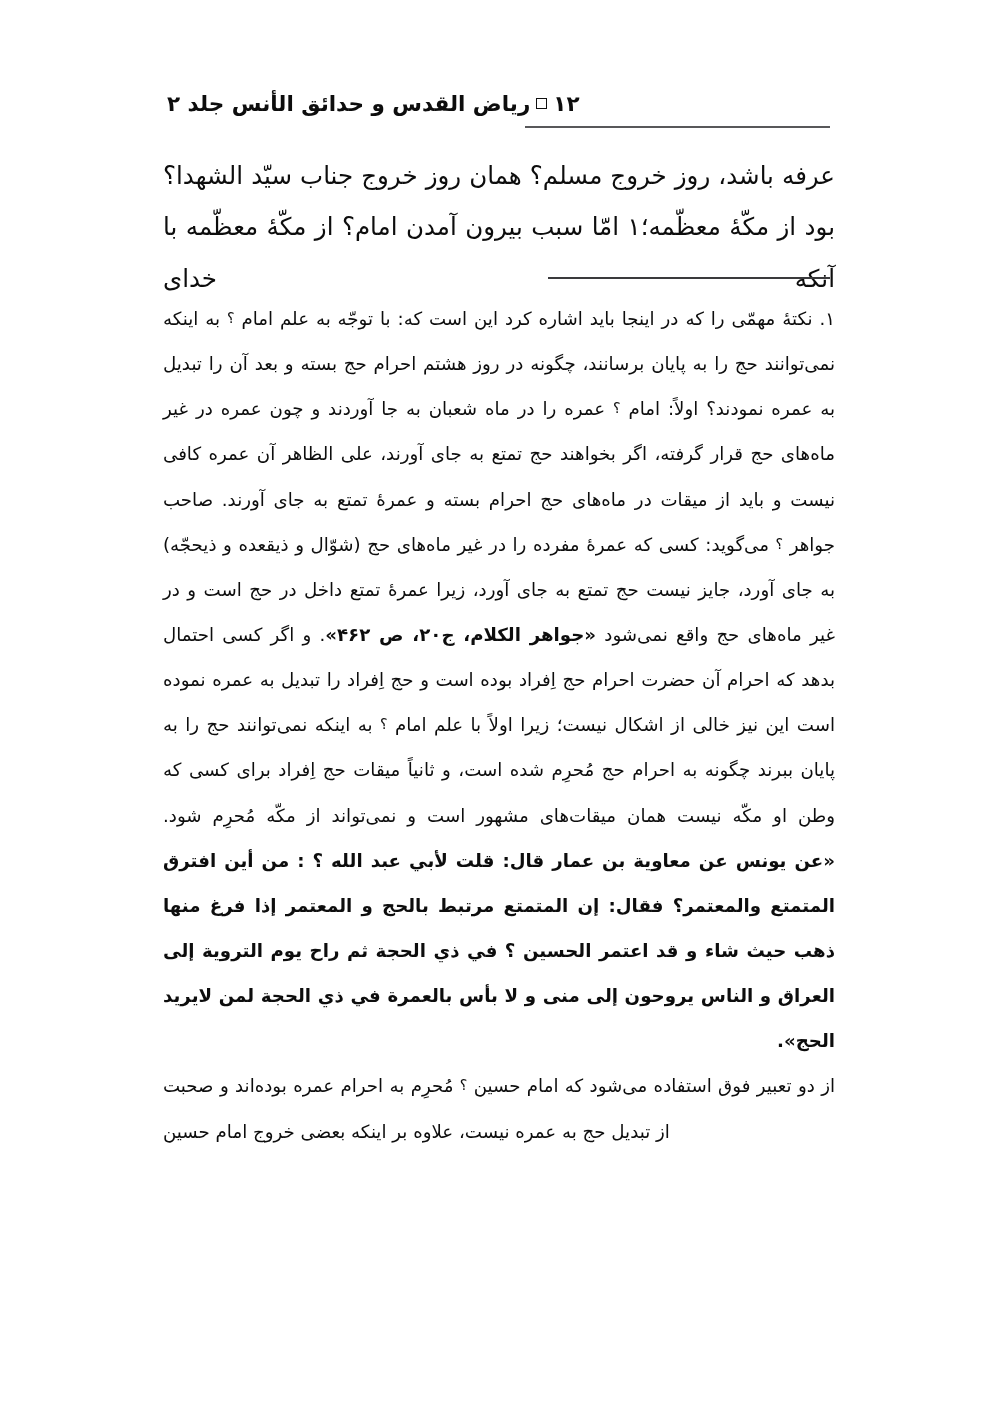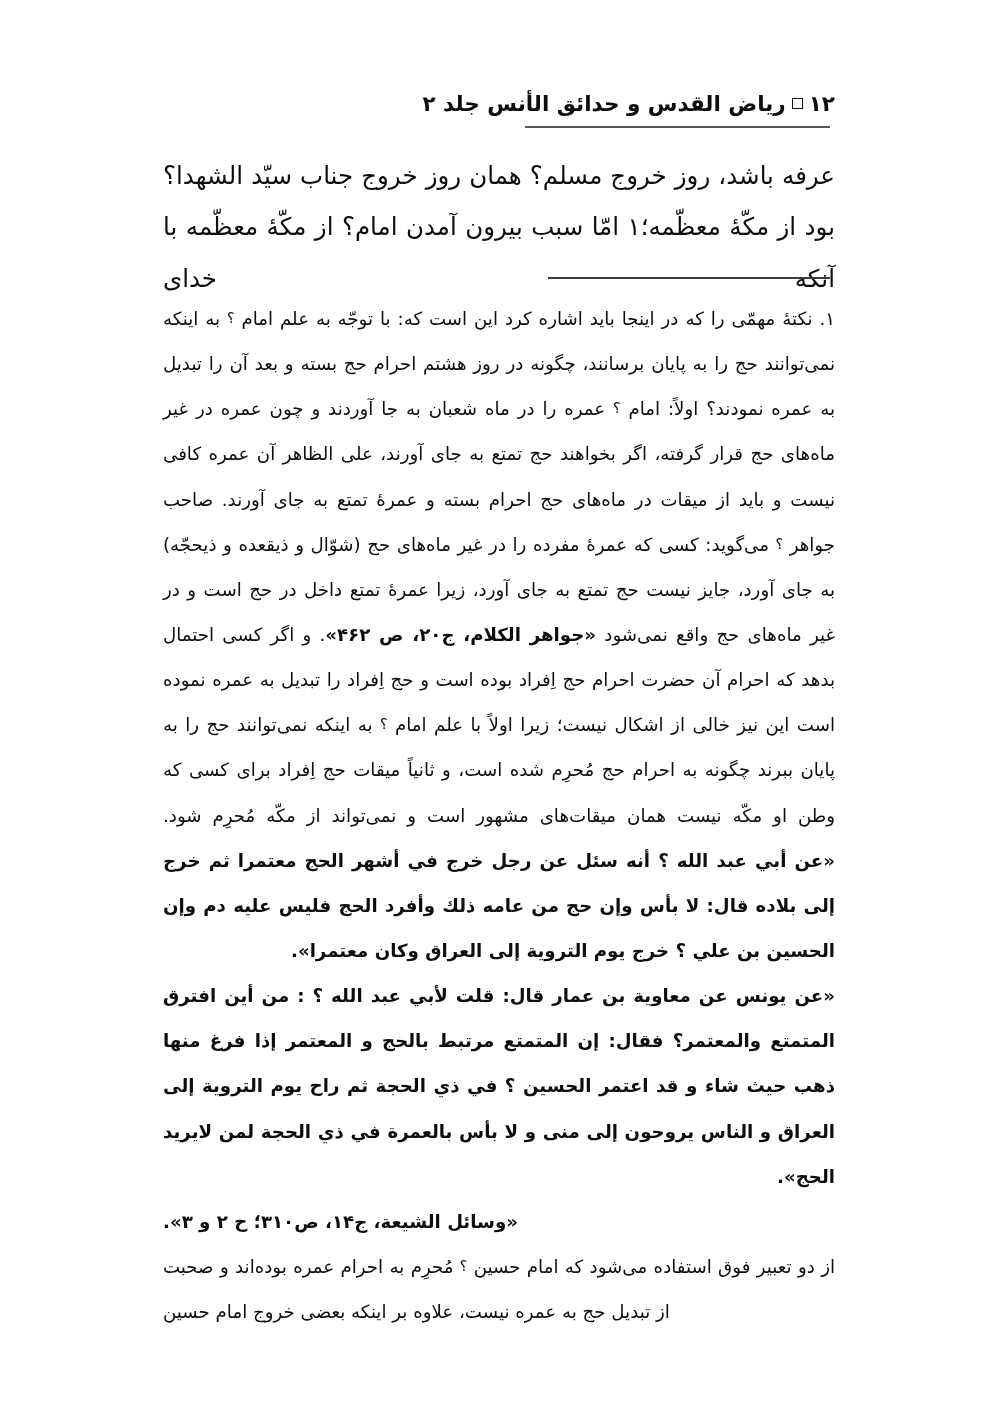--- a/index.html
+++ b/index.html
@@ -26,21 +26,21 @@
   
   .header-block {
     position: absolute;
     top: 88px;
     right: 165px;
     width: 670px;
     text-align: left;
   }
   .header-line {
     direction: rtl;
-    text-align: right;
+    text-align: left;
     font-size: 21.5px;
     font-weight: 700;
     letter-spacing: 0.2px;
     line-height: 1.45;
     white-space: nowrap;
     padding-left: 2px;
   }
   .header-line .folio {
     font-weight: 700;
   }
@@ -146,23 +146,21 @@
     <p><span>عرفه باشد، روز خروج مسلم؟ همان روز خروج جناب سیّد الشهدا؟ بود از مکّهٔ معظّمه؛۱ امّا سبب بیرون آمدن امام؟ از مکّهٔ معظّمه با آنکه خدای</span></p>
   </div>
 
   <div class="footnote-rule"></div>
 
   <div class="footnote-block">
 
     <p class="fn-para"><span>۱. نکتهٔ مهمّی را که در اینجا باید اشاره کرد این است که: با توجّه به علم امام </span><span class="honorific">؟</span><span> به اینکه نمی‌توانند حج را به پایان برسانند، چگونه در روز هشتم احرام حج بسته و بعد آن را تبدیل به عمره نمودند؟ اولاً: امام </span><span class="honorific">؟</span><span> عمره را در ماه شعبان به جا آوردند و چون عمره در غیر ماه‌های حج قرار گرفته، اگر بخواهند حج تمتع به جای آورند، علی الظاهر آن عمره کافی نیست و باید از میقات در ماه‌های حج احرام بسته و عمرهٔ تمتع به جای آورند. صاحب جواهر </span><span class="honorific">؟</span><span> می‌گوید: کسی که عمرهٔ مفرده را در غیر ماه‌های حج (شوّال و ذیقعده و ذیحجّه) به جای آورد، جایز نیست حج تمتع به جای آورد، زیرا عمرهٔ تمتع داخل در حج است و در غیر ماه‌های حج واقع نمی‌شود </span><span class="fn-bold">«جواهر الکلام، ج۲۰، ص ۴۶۲»</span><span>. و اگر کسی احتمال بدهد که احرام آن حضرت احرام حج اِفراد بوده است و حج اِفراد را تبدیل به عمره نموده است این نیز خالی از اشکال نیست؛ زیرا اولاً با علم امام </span><span class="honorific">؟</span><span> به اینکه نمی‌توانند حج را به پایان ببرند چگونه به احرام حج مُحرِم شده است، و ثانیاً میقات حج اِفراد برای کسی که وطن او مکّه نیست همان میقات‌های مشهور است و نمی‌تواند از مکّه مُحرِم شود.</span></p>
 
 
-    <p class="quote-block">«عن أبي عبد الله ؟ أنه سئل عن رجل خرج في أشهر الحج معتمرا ثم خرج إلى بلاده قال: لا بأس وإن حج من عامه ذلك وأفرد الحج فليس عليه دم وإن الحسين بن علي ؟ خرج يوم التروية إلى العراق وكان معتمرا».</p>
 
     <p class="quote-block">«عن يونس عن معاوية بن عمار قال: قلت لأبي عبد الله ؟ : من أين افترق المتمتع والمعتمر؟ فقال: إن المتمتع مرتبط بالحج و المعتمر إذا فرغ منها ذهب حيث شاء و قد اعتمر الحسين ؟ في ذي الحجة ثم راح يوم التروية إلى العراق و الناس يروحون إلى منى و لا بأس بالعمرة في ذي الحجة لمن لايريد الحج».</p>
 
-    <p class="quote-block tail-left">«وسائل الشیعة، ج۱۴، ص۳۱۰؛ ح ۲ و ۳».</p>
 
     <p class="fn-para center-last"><span>از دو تعبیر فوق استفاده می‌شود که امام حسین </span><span class="honorific">؟</span><span> مُحرِم به احرام عمره بوده‌اند و صحبت از تبدیل حج به عمره نیست، علاوه بر اینکه بعضی خروج امام حسین </span></p>
 
   </div>
 
 </div>
 
 </body></html>

